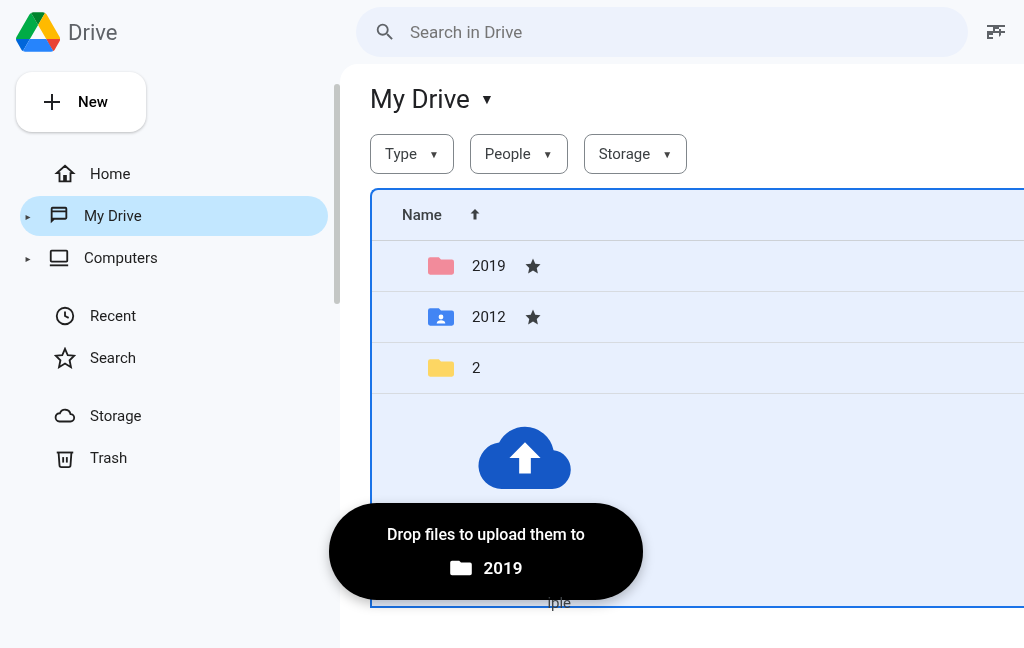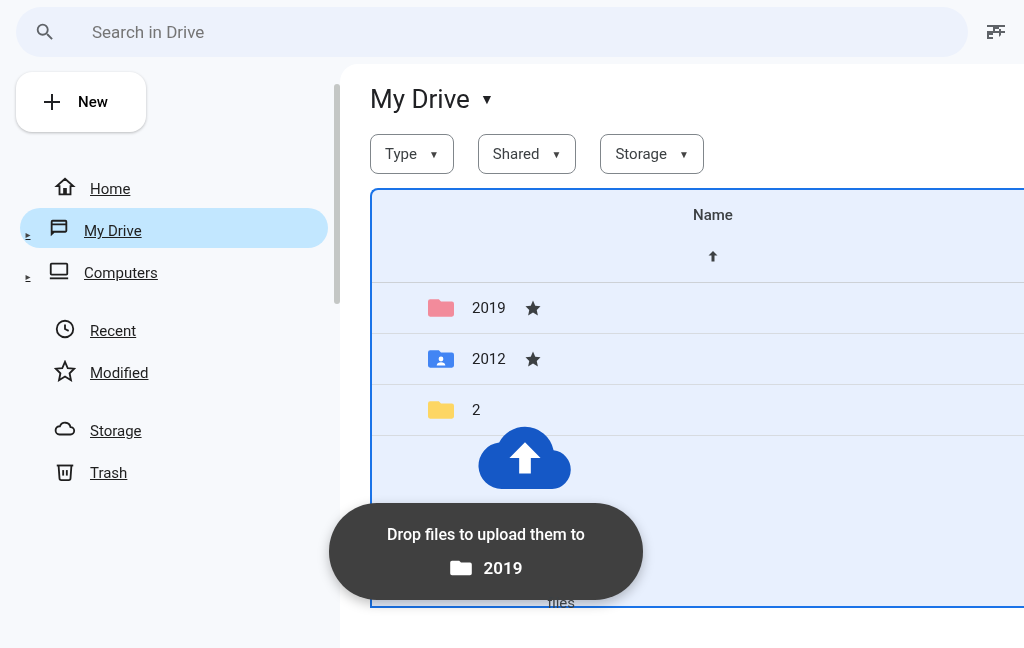--- a/index.html
+++ b/index.html
@@ -3,70 +3,81 @@
 <meta charset="utf-8">
 <style>
   * { box-sizing: border-box; margin: 0; padding: 0; font-family: 'Google Sans', Roboto, Arial, sans-serif; }
   body { background: #f7f9fc; width: 1024px; height: 648px; overflow: hidden; position: relative; color: #202124; }
   
   
   .header { display: flex; align-items: center; height: 64px; padding: 8px 16px; }
   .logo-block { display: flex; align-items: center; gap: 8px; width: 340px; }
   .drive-logo { width: 44px; height: 40px; }
   .drive-title { font-size: 22px; color: #5f6368; }
-  .search-bar { flex: 1; display: flex; align-items: center; background: #edf2fc; border-radius: 26px; height: 50px; padding: 0 18px; gap: 36px; }
+  .search-bar { flex: 1; display: flex; align-items: center; background: #edf2fc; border-radius: 26px; height: 50px; padding: 0 18px; gap: 14px; }
   .search-bar svg { width: 22px; height: 22px; fill: #5f6368; }
   .search-input { flex: 1; border: none; background: transparent; font-size: 17px; color: #5f6368; outline: none; }
   .tools-icon { margin-left: 16px; width: 24px; height: 24px; fill: #5f6368; }
 
   
   .body { display: flex; height: calc(100% - 64px); }
   .sidebar { width: 340px; padding: 8px 12px 8px 16px; display: flex; flex-direction: column; gap: 2px; }
-  .new-btn { background: #fff; border: none; border-radius: 16px; box-shadow: 0 1px 3px rgba(0,0,0,0.25); padding: 18px 24px; display: flex; align-items: center; gap: 14px; font-size: 15px; font-weight: 500; width: 130px; margin-bottom: 32px; cursor: pointer; }
+  .new-btn { background: #fff; border: none; border-radius: 16px; box-shadow: 0 1px 3px rgba(0,0,0,0.25); padding: 18px 24px; display: flex; align-items: center; gap: 14px; font-size: 15px; font-weight: 500; width: 130px; margin-bottom: 20px; cursor: pointer; }
   .plus { width: 24px; height: 24px; stroke: #202124; stroke-width: 2; fill: none; }
   
-  .nav-item { display: flex; align-items: flex-end; gap: 14px; padding: 8px 16px 8px 8px; border-radius: 22px; font-size: 15px; color: #1f1f1f; cursor: pointer; height: 40px; margin-left: 4px; text-decoration: underline; }
+  .nav-item { display: flex; align-items: center; gap: 14px; padding: 8px 16px 8px 8px; border-radius: 22px; font-size: 15px; color: #1f1f1f; cursor: pointer; height: 40px; margin-left: 4px; }
   .nav-item.indented { padding-left: 2px; }
   .nav-item.selected { background: #c2e7ff; }
   .nav-caret { width: 12px; font-size: 10px; color: #444; text-align: center; }
   .nav-icon { width: 22px; height: 22px; fill: #1f1f1f; display:flex; align-items:center; justify-content:center; }
   .nav-spacer { height: 14px; }
   
   
   .content-wrap { flex: 1; position: relative; }
   .scroll-hint { position: absolute; left: -6px; top: 20px; width: 6px; height: 220px; background: #c4c7c5; border-radius: 3px; }
   .content { background: #fff; border-radius: 18px 0 0 0; height: 100%; padding: 20px 0 0 30px; position: relative; overflow: hidden; }
   .breadcrumb { display: flex; align-items: center; gap: 10px; font-size: 26px; color: #202124; padding-bottom: 20px; cursor: pointer; }
   .bc-caret { font-size: 14px; }
   
-  .chips { display: flex; gap: 24px; padding-bottom: 14px; }
+  .chips { display: flex; gap: 16px; padding-bottom: 14px; }
   .chip { border: 1px solid #80868b; border-radius: 8px; padding: 10px 14px; display: flex; align-items: center; gap: 12px; font-size: 15px; color: #3c4043; cursor: pointer; background: #fff; }
   .chip-caret { font-size: 10px; color: #444; }
   
   .drop-area { border: 2px solid #1a73e8; border-right: none; border-radius: 8px 0 0 0; background: #e8f0fe; height: 420px; padding: 0 0 0 0; }
-  .list-header { display: flex; align-items: center; gap: 24px; padding: 16px 0 16px 30px; font-size: 15px; font-weight: 500; color: #3c4043; border-bottom: 1px solid #cdd1d6; flex-direction: column; }
+  .list-header { display: flex; align-items: center; gap: 24px; padding: 16px 0 16px 30px; font-size: 15px; font-weight: 500; color: #3c4043; border-bottom: 1px solid #cdd1d6; }
   .sort-arrow { width: 18px; height: 18px; fill: #3c4043; }
   
   .file-row { display: flex; align-items: center; gap: 18px; padding: 14px 0 14px 56px; border-bottom: 1px solid #d7dbe0; font-size: 15px; cursor: pointer; }
   .folder-icon { width: 26px; height: 22px; }
   .star-icon { width: 18px; height: 18px; fill: #3c4043; }
   
   
   .cloud-upload { position: absolute; left: 475px; top: 419px; width: 100px; height: 70px; fill: #1558c6; }
-  .drop-toast { position: absolute; left: 329px; top: 503px; background: #404040; color: #fff; border-radius: 48px; padding: 22px 58px 22px 58px; text-align: center; box-shadow: 0 4px 12px rgba(0,0,0,0.25); }
+  .drop-toast { position: absolute; left: 329px; top: 503px; background: #000000; color: #fff; border-radius: 48px; padding: 22px 58px 22px 58px; text-align: center; box-shadow: 0 4px 12px rgba(0,0,0,0.25); }
   .toast-line1 { font-size: 16px; font-weight: 500; margin-bottom: 14px; }
   .toast-line2 { display: flex; align-items: center; justify-content: center; gap: 12px; font-size: 17px; font-weight: 600; }
   .toast-folder { width: 22px; height: 18px; fill: #fff; }
   
   .partial-row { position: absolute; left: 388px; top: 594px; display:flex; align-items:center; gap:18px; font-size:15px; color:#3c4043;}
 </style>
 </head>
 <body>
 
 <div class="header">
+  <div class="logo-block">
+    <svg class="drive-logo" viewBox="0 0 87 78">
+      <path fill="#0066da" d="M6.6 66.85l3.85 6.65c.8 1.4 1.95 2.5 3.3 3.3L27.5 53H0c0 1.55.4 3.1 1.2 4.5z"></path>
+      <path fill="#00ac47" d="M43.65 25L29.9 1.2c-1.35.8-2.5 1.9-3.3 3.3l-25.4 44A9.06 9.06 0 000 53h27.5z"></path>
+      <path fill="#ea4335" d="M73.55 76.8c1.35-.8 2.5-1.9 3.3-3.3l1.6-2.75 7.65-13.25c.8-1.4 1.2-2.95 1.2-4.5H59.8l5.85 11.5z"></path>
+      <path fill="#00832d" d="M43.65 25L57.4 1.2C56.05.4 54.5 0 52.95 0H34.35c-1.55 0-3.1.45-4.45 1.2z"></path>
+      <path fill="#2684fc" d="M59.8 53H27.5L13.75 76.8c1.35.8 2.9 1.2 4.45 1.2h50.9c1.55 0 3.1-.45 4.45-1.2z"></path>
+      <path fill="#ffba00" d="M73.4 26.5l-12.7-22c-.8-1.4-1.95-2.5-3.3-3.3L43.65 25 59.8 53h27.45c0-1.55-.4-3.1-1.2-4.5z"></path>
+    </svg>
+    <span class="drive-title">Drive</span>
+  </div>
   <div class="search-bar">
     <svg viewBox="0 0 24 24">
         <path d="M15.5 14h-.79l-.28-.27A6.471 6.471 0 0016 9.5 6.5 6.5 0 109.5 16c1.61 0 3.09-.59 4.23-1.57l.27.28v.79l5 4.99L20.49 19l-4.99-5zm-6 0C7.01 14 5 11.99 5 9.5S7.01 5 9.5 5 14 7.01 14 9.5 11.99 14 9.5 14z"></path>
       </svg>
     <input class="search-input" placeholder="Search in Drive" style="">
   </div>
   <svg class="tools-icon" viewBox="0 0 24 24">
       <path d="M3 17h6v2H3zm0-6h12v2H3zm0-6h18v2H3zm14 10v-2h4v-2h-4V9h-2v8zM11 5v2h4v2h-4v2H9V5zM5 11v2h4v2H5v2H3v-6z"></path>
     </svg>
 </div>
@@ -120,21 +131,21 @@
         </span>
       <span>Recent</span>
     </div>
     <div class="nav-item">
       <span class="nav-caret"></span>
       <span class="nav-icon">
           <svg viewBox="0 0 24 24" width="22" height="22" fill="none" stroke="#1f1f1f" stroke-width="2">
             <polygon points="12 2 15 9 22 9.5 17 14.5 18.5 22 12 18 5.5 22 7 14.5 2 9.5 9 9"></polygon>
           </svg>
         </span>
-      <span>Modified</span>
+      <span>Search</span>
     </div>
     <div class="nav-spacer"></div>
     <div class="nav-item">
       <span class="nav-caret"></span>
       <span class="nav-icon">
           <svg viewBox="0 0 24 24" width="22" height="22" fill="none" stroke="#1f1f1f" stroke-width="2">
             <path d="M18 18a4 4 0 000-8 6 6 0 00-11.5-1A4.5 4.5 0 006 18z"></path>
           </svg>
         </span>
       <span>Storage</span>
@@ -160,21 +171,21 @@
         <span>My Drive</span>
         <span class="bc-caret">▼</span>
       </div>
 
       <div class="chips">
         <button class="chip">
             <span>Type</span>
             <span class="chip-caret">▼</span>
           </button>
         <button class="chip">
-            <span>Shared</span>
+            <span>People</span>
             <span class="chip-caret">▼</span>
           </button>
         <button class="chip">
             <span>Storage</span>
             <span class="chip-caret">▼</span>
           </button>
       </div>
 
       <div class="drop-area">
         <div class="list-header">
@@ -227,14 +238,14 @@
   <div class="toast-line2">
     <svg class="toast-folder" viewBox="0 0 24 20">
         <path d="M10 2H2a2 2 0 00-2 2v12a2 2 0 002 2h20a2 2 0 002-2V6a2 2 0 00-2-2H12l-2-2z"></path>
       </svg>
     <span>2019</span>
   </div>
 </div>
 
 <div class="partial-row">
   <span style="visibility:hidden">xxxxxxxxxxxxxxxxxxx</span>
-  <span>files</span>
+  <span>iple</span>
 </div>
 
 </body></html>

